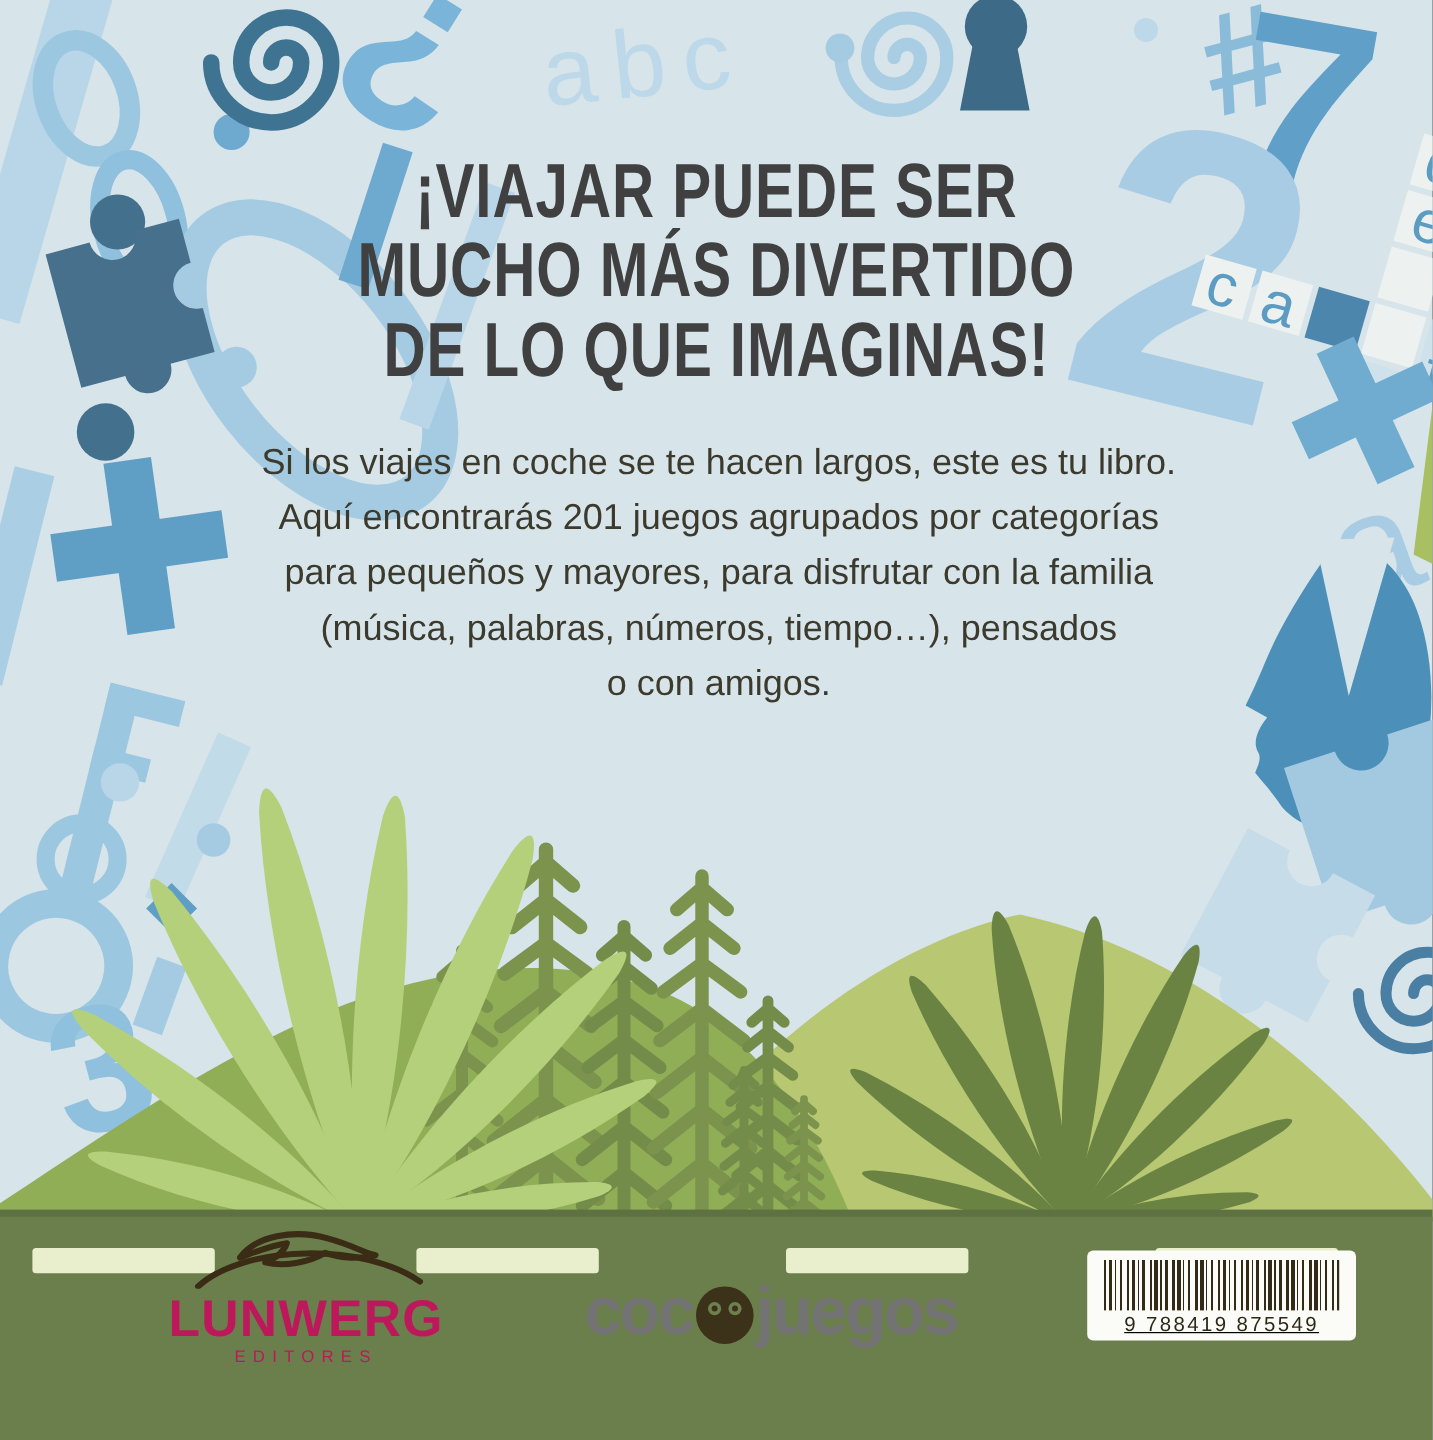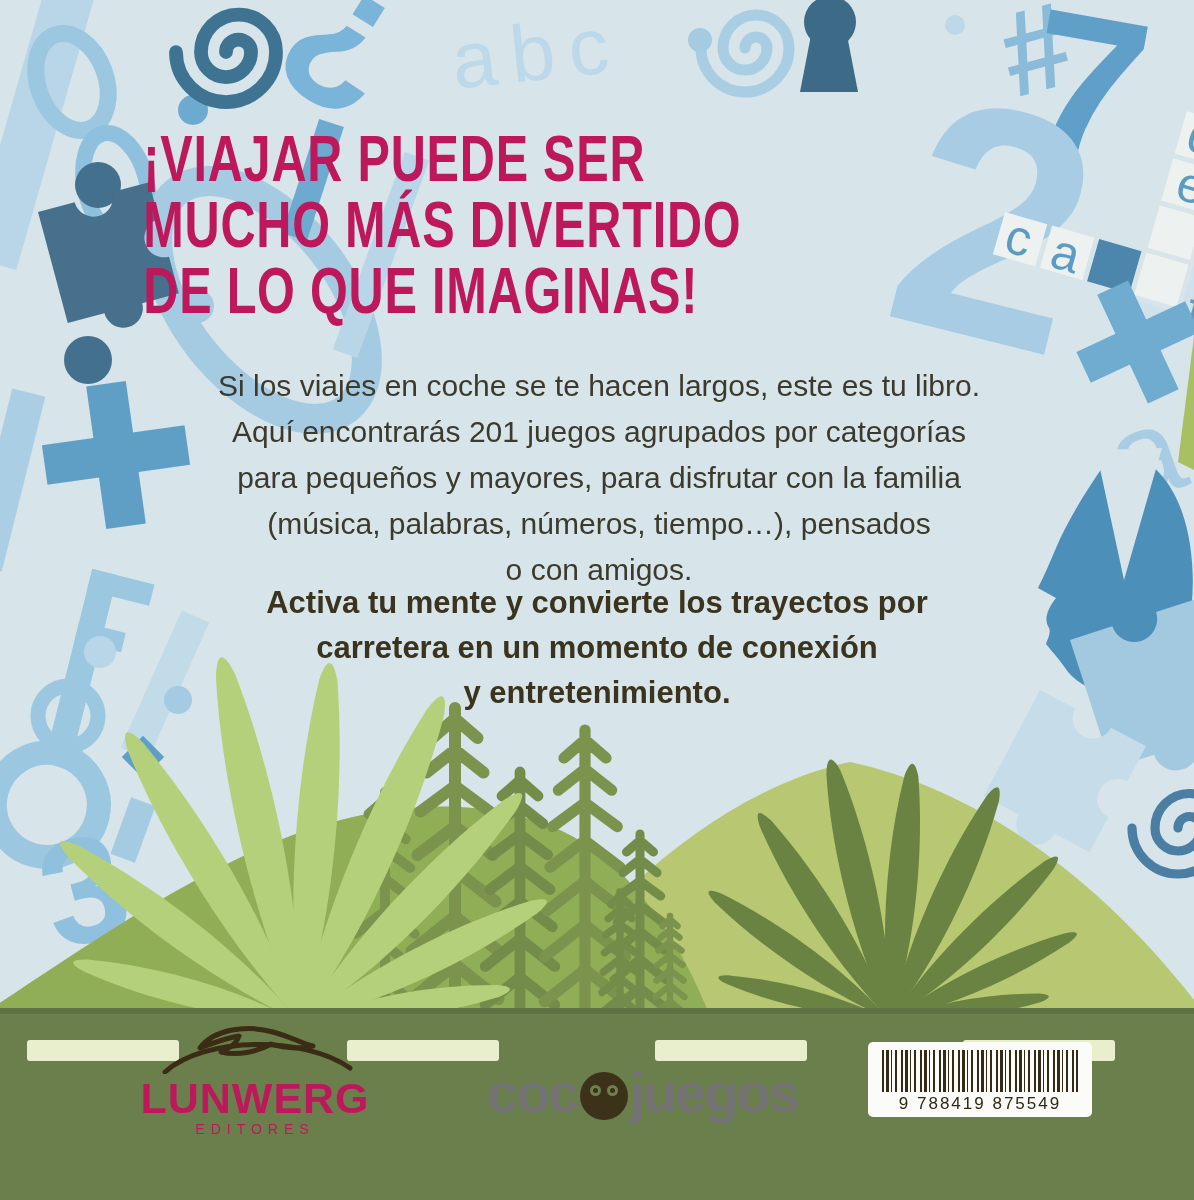--- a/index.html
+++ b/index.html
@@ -2,42 +2,42 @@
 <html><head>
 <meta charset="utf-8">
 <style>
   html,body{margin:0;padding:0;background:#222;}
   .stage{position:relative;width:1194px;height:1200px;background:#d7e4ea;overflow:hidden;
          font-family:"Liberation Sans",sans-serif;}
   .layer{position:absolute;left:0;top:0;}
   svg text{font-family:"Liberation Sans",sans-serif;}
 
   
-  .headline{position:absolute;left:0;right:0;top:126px;text-align:left;z-index:3;
-            color:#be185d;font-weight:700;font-size:64px;line-height:66px;letter-spacing:1px;}
+  .headline{position:absolute;left:0;right:0;top:126px;text-align:center;z-index:3;
+            color:#404040;font-weight:700;font-size:64px;line-height:66px;letter-spacing:1px;}
   .headline div{transform:scaleX(.76);transform-origin:50% 50%;white-space:nowrap;}
   .bodytext{position:absolute;left:4px;right:0;top:363px;text-align:center;z-index:3;
             color:#3c3a2d;font-size:30px;line-height:46px;white-space:nowrap;}
   .highlight{position:absolute;left:0;right:0;top:580px;text-align:center;z-index:3;
              color:#3a331d;font-size:31px;line-height:45px;font-weight:700;white-space:nowrap;}
 
   
   .lunwerg{position:absolute;left:112px;top:1022px;width:286px;text-align:center;z-index:5;color:#be185d;}
   .lunwerg .word{font-size:43px;font-weight:700;letter-spacing:1px;line-height:40px;}
   .lunwerg .sub{font-size:14px;letter-spacing:6px;margin-top:3px;}
   .cocolisto{position:absolute;left:487px;top:1060px;z-index:5;display:flex;align-items:center;
              color:#737373;font-size:56px;font-weight:700;letter-spacing:-2px;}
   .coco-disc{width:48px;height:48px;border-radius:50%;background:#3c3119;margin:6px 2px 0;position:relative;}
   .coco-eye{position:absolute;top:13px;width:11px;height:11px;border-radius:50%;background:#6e8050;}
   .coco-eye.l{left:10px}.coco-eye.r{left:27px}
   .coco-pupil{position:absolute;left:3px;top:3px;width:5px;height:5px;border-radius:50%;background:#3c3119;}
   .product-code{position:absolute;left:906px;top:1013px;width:224px;text-align:center;z-index:5;
                 color:#eef2e4;font-size:21px;letter-spacing:1px;margin-top:40px;}
-  .barcode{position:absolute;left:868px;top:1042px;width:224px;height:75px;background:#fbfbf8;
-           border-radius:5px;z-index:5;}
+  .barcode{position:absolute;left:906px;top:1042px;width:224px;height:75px;background:#fbfbf8;
+           border-radius:5px;z-index:5;text-decoration:underline;}
   .bars{height:42px;margin:8px 14px 0;
         background:repeating-linear-gradient(90deg,#332b18 0 2px,#fbfbf8 2px 4px,#332b18 4px 7px,
                    #fbfbf8 7px 9px,#332b18 9px 10px,#fbfbf8 10px 13px,#332b18 13px 15px,#fbfbf8 15px 19px);}
   .isbn{text-align:center;font-size:17px;letter-spacing:2px;color:#2e2817;margin-top:2px;}
 </style>
 </head>
 <body>
 
 <div class="stage">
 
@@ -197,25 +197,20 @@
   </div>
 
   <div class="bodytext">
     <div>Si los viajes en coche se te hacen largos, este es tu libro.</div>
     <div>Aquí encontrarás 201 juegos agrupados por categorías</div>
     <div>para pequeños y mayores, para disfrutar con la familia</div>
     <div>(música, palabras, números, tiempo…), pensados</div>
     <div>o con amigos.</div>
   </div>
 
-  <div class="highlight">
-    <div>Activa tu mente y convierte los trayectos por</div>
-    <div>carretera en un momento de conexión</div>
-    <div>y entretenimiento.</div>
-  </div>
 
   <div class="lunwerg">
     <svg width="220" height="52" viewBox="0 0 220 52">
       <path d="M20 50 C60 14 160 14 205 46" fill="none" stroke="#3a2c15" stroke-width="5" stroke-linecap="round"></path>
       <path d="M55 26 C68 8 100 2 128 10 C150 16 158 22 168 24 C150 28 138 26 126 22
                C112 30 92 34 76 30 C86 26 92 20 94 14 C80 16 66 22 55 26 Z" fill="none" stroke="#3a2c15" stroke-width="5" stroke-linejoin="round"></path>
     </svg>
     <div class="word">LUNWERG</div>
     <div class="sub">EDITORES</div>
   </div>

